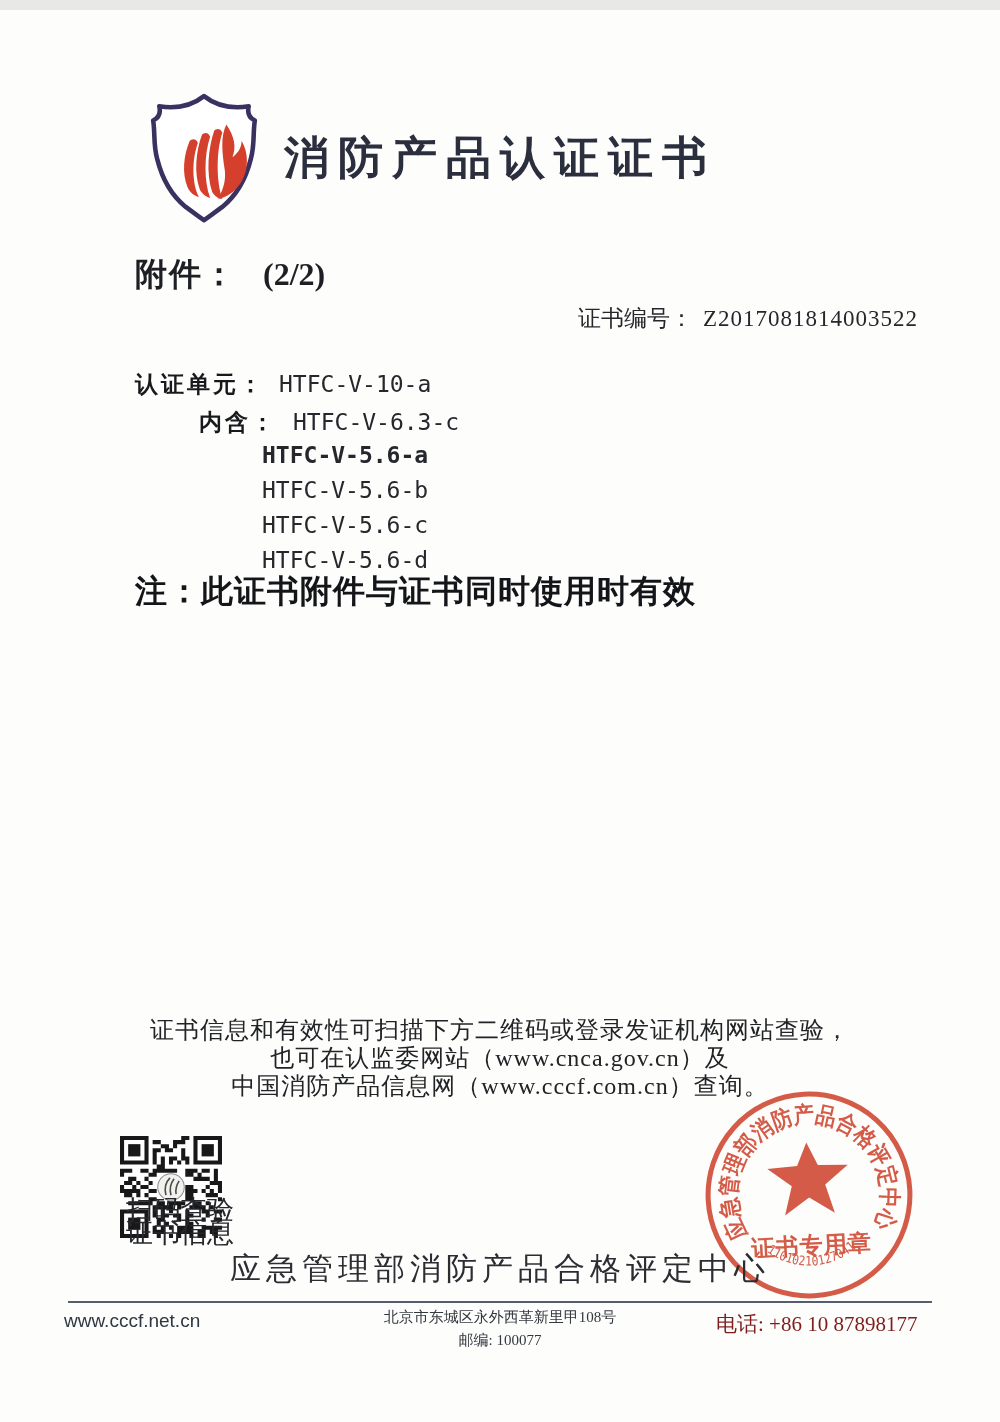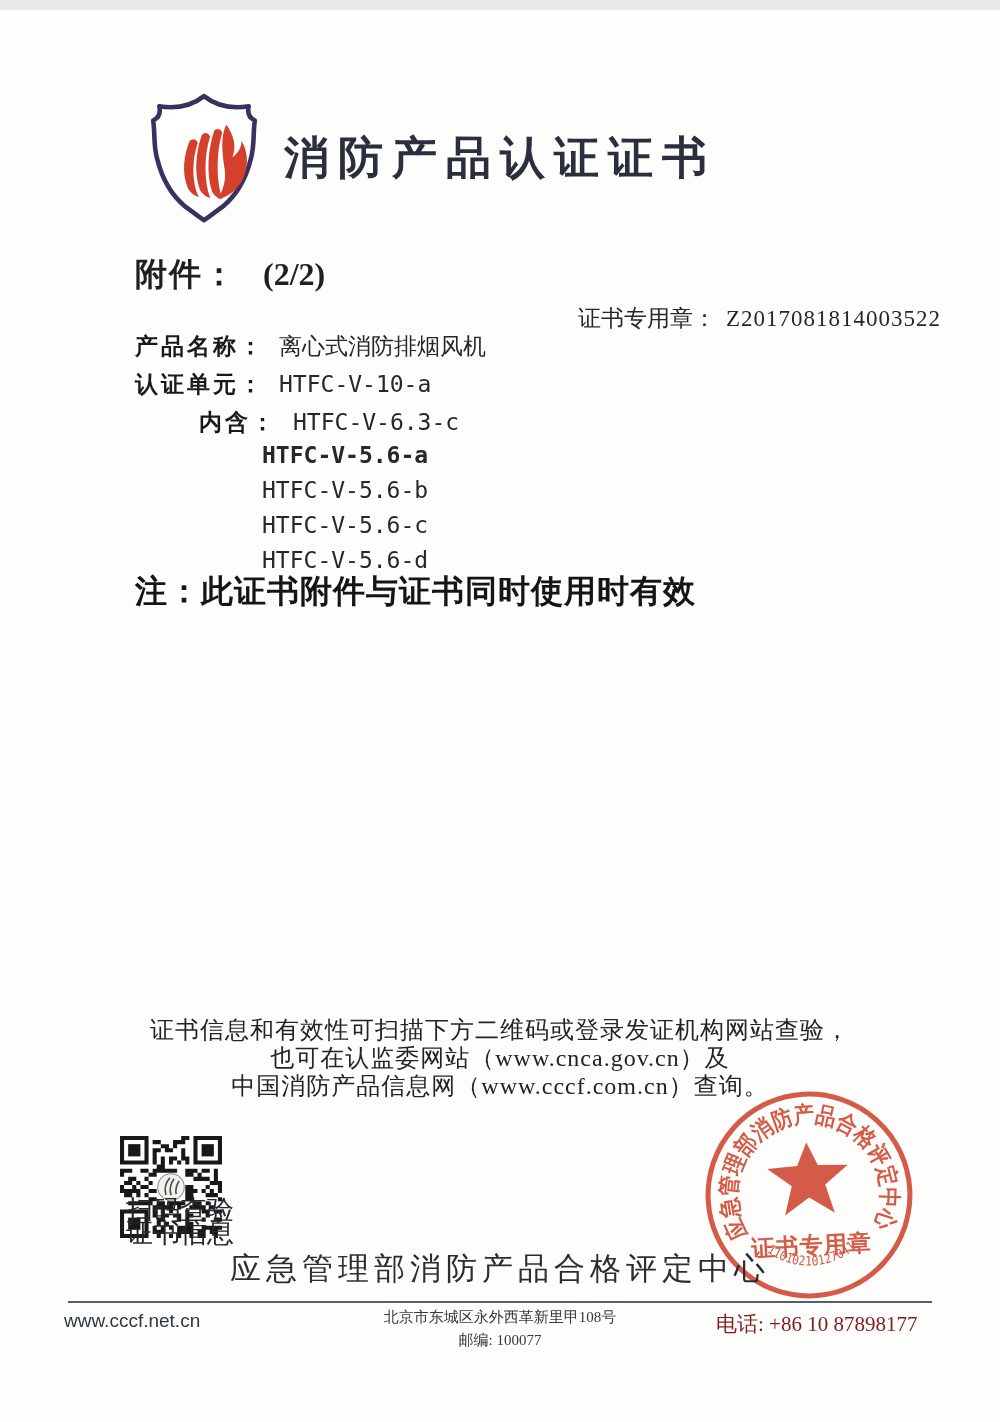--- a/index.html
+++ b/index.html
@@ -97,26 +97,23 @@
     </svg>
   </div>
 
   <div class="doc-title">消防产品认证证书</div>
 
   <div class="attachment">
     <span class="lbl">附件：</span><span class="val">(2/2)</span>
   </div>
 
   <div class="cert-no">
-    <span>证书专用章：</span><span class="num">Z2017081814003522</span>
+    <span>证书编号：</span><span class="num">Z2017081814003522</span>
   </div>
 
-  <div class="row r-product">
-    <span class="flabel">产品名称：</span><span class="fvalue">离心式消防排烟风机</span>
-  </div>
   <div class="row r-unit">
     <span class="flabel">认证单元：</span><span class="fvalue mono">HTFC-V-10-a</span>
   </div>
   <div class="row r-includes">
     <span class="flabel">内含：</span><span class="fvalue mono">HTFC-V-6.3-c</span>
   </div>
   <div class="row r-inc1 mono">HTFC-V-5.6-a</div>
   <div class="row r-inc2 mono">HTFC-V-5.6-b</div>
   <div class="row r-inc3 mono">HTFC-V-5.6-c</div>
   <div class="row r-inc4 mono">HTFC-V-5.6-d</div>

